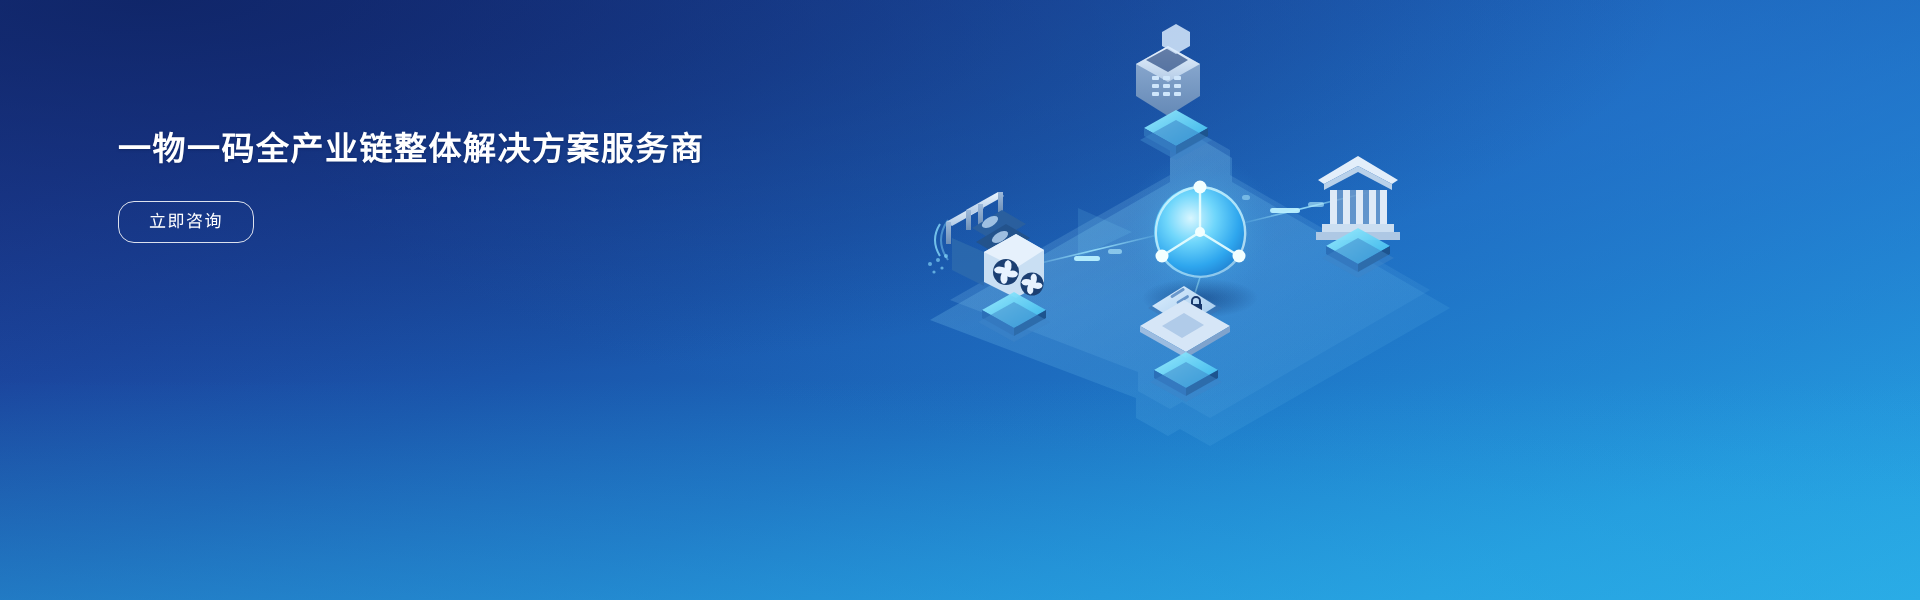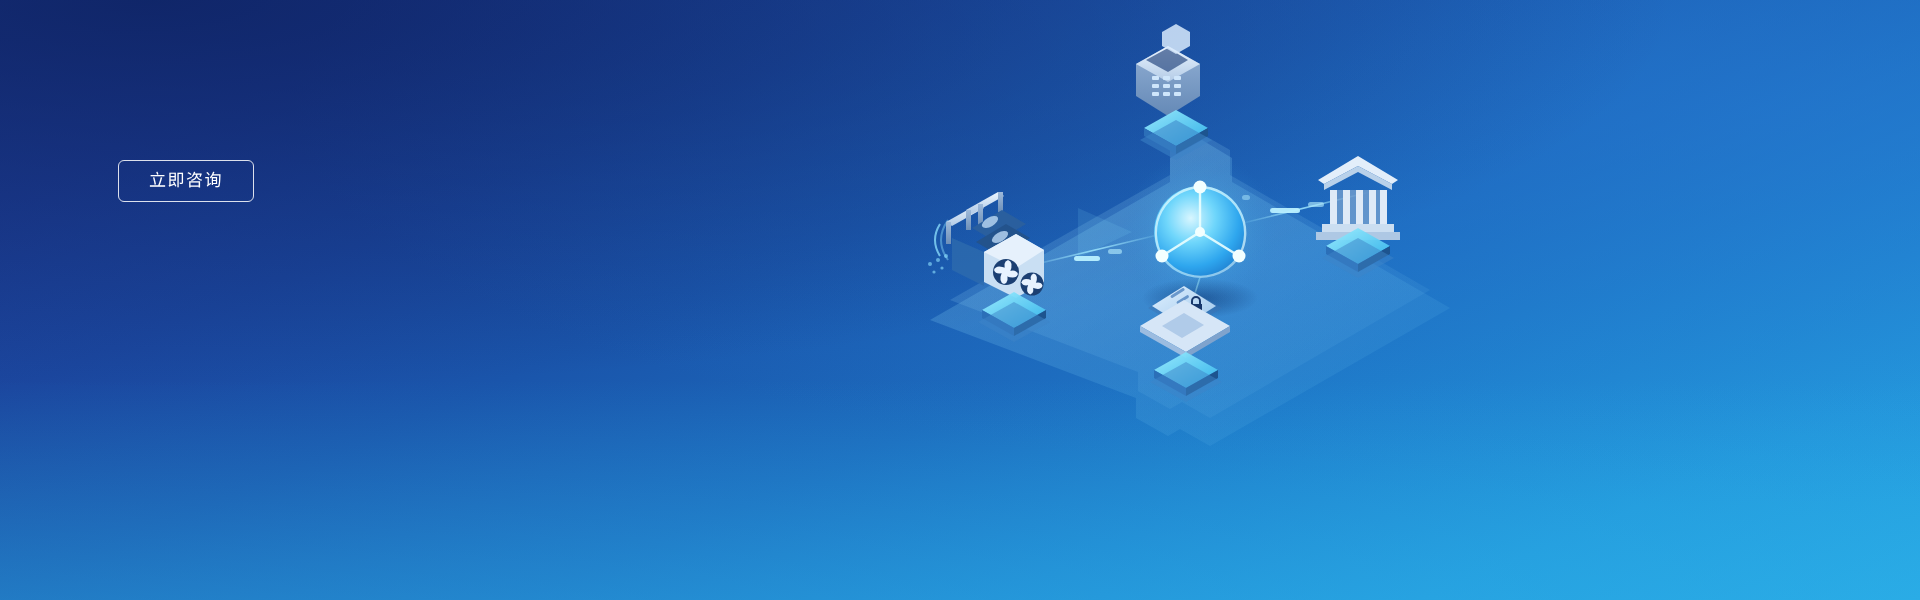--- a/index.html
+++ b/index.html
@@ -57,21 +57,21 @@
     letter-spacing:.4px;
     max-width:545px;
   }
   .sub-line{display:block;}
   .cta{
     display:inline-block;
     margin-top:32px;
     padding:0 30px;
     height:42px;line-height:40px;
     border:1px solid rgba(255,255,255,.85);
-    border-radius:6px;
+    border-radius:16px;
     background:transparent;
     color:#ffffff;
     font-size:17px;
     letter-spacing:1.5px;
     cursor:pointer;
     font-family:inherit;
   }
 
   
   .art{
@@ -317,16 +317,17 @@
 
         <path d="M28 98 L60 80 L92 98 L60 116 Z" fill="url(#padTop)" opacity=".95"></path>
         <path d="M28 98 L28 106 L60 124 L60 116 Z" fill="#2b6fb8"></path>
         <path d="M92 98 L92 106 L60 124 L60 116 Z" fill="#1d548f"></path>
         <path d="M24 110 L60 90 L96 110 L60 130 Z" fill="#3d83c7" opacity=".5"></path>
       </g>
     </svg>
   </div>
 
   <div class="copy">
+    <h1 class="headline">一物一码全产业链整体解决方案服务商</h1>
     <button class="cta">立即咨询</button>
   </div>
 
 </div>
 
 </body></html>

